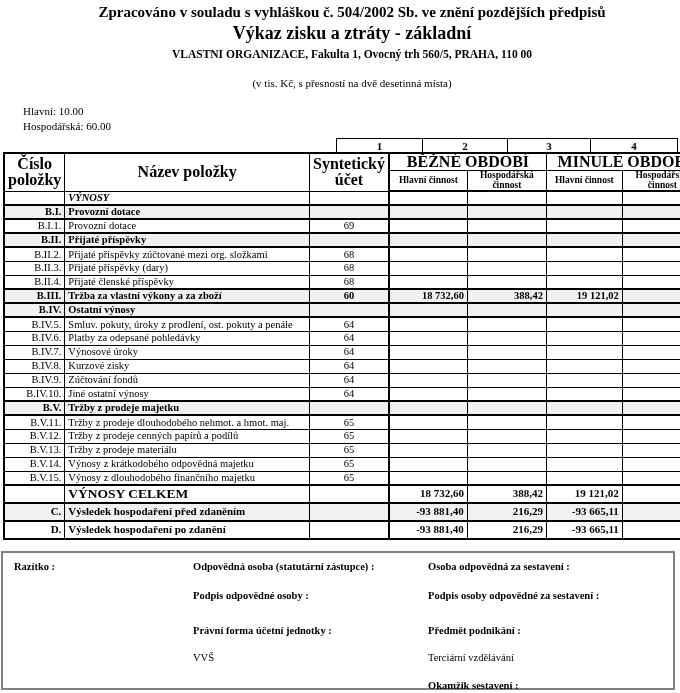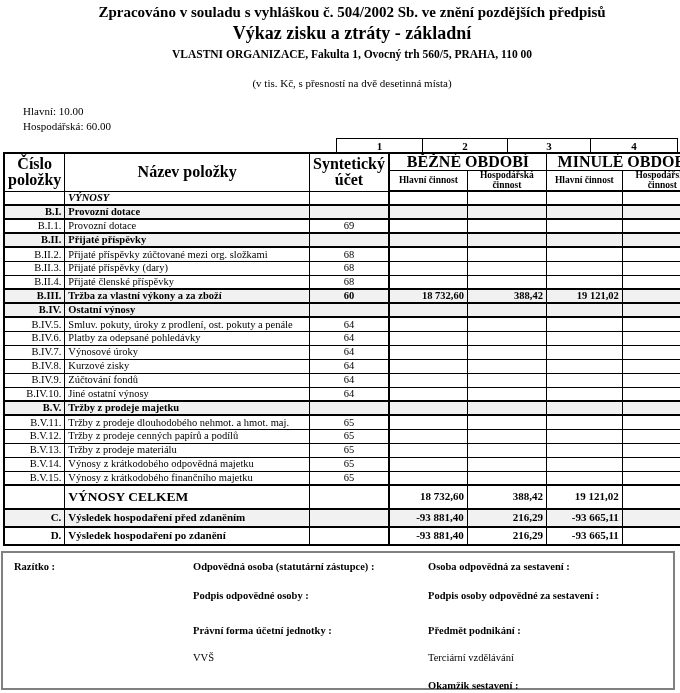--- a/index.html
+++ b/index.html
@@ -37,21 +37,21 @@
   .tbl .hdr-group td{height:13px;font-size:16px;border-bottom-width:1px;}
   .tbl .hdr-sub td{height:17px;font-size:9.5px;border-bottom-width:2px;}
   td.v-split{vertical-align:middle;font-size:10.5px;}
   .c-num{text-align:right;padding-right:2px;}
   .c-name{text-align:left;padding-left:2px;}
   .c-acct{text-align:center;}
   .c-val{text-align:right;padding-right:4px;}
 
   tr.group td{font-weight:bold;font-style:italic;}
   tr.section td{font-weight:bold;border-top:2px solid #000;border-bottom:2px solid #000;}
-  tr.total_main td{font-weight:bold;border-top:2px solid #000;border-bottom:2px solid #000;height:24px;font-size:11px;margin-top:48px;}
+  tr.total_main td{font-weight:bold;border-top:2px solid #000;border-bottom:2px solid #000;height:18px;font-size:11px;margin-top:48px;}
   tr.total_main td.c-name{font-size:13.5px;}
   tr.total td{font-weight:bold;border-top:2px solid #000;border-bottom:2px solid #000;height:18px;font-size:11px;}
   tr.shade td{background:#f1f1f1;}
   td.thickR{border-right-width:2px;}
 
   
   .sigbox{
     position:absolute;left:1px;top:551px;width:670px;height:135px;
     border:2px solid #808080;background:#fff;
   }
@@ -292,21 +292,21 @@
           <td class="c-num">B.V.14.</td>
           <td class="c-name">Výnosy z krátkodobého odpovědná majetku</td>
           <td class="c-acct thickR">65</td>
           <td class="c-val"></td>
           <td class="c-val"></td>
           <td class="c-val"></td>
           <td class="c-val"></td>
         </tr>
         <tr class="item">
           <td class="c-num">B.V.15.</td>
-          <td class="c-name">Výnosy z krátkodobého finančního majetku</td>
+          <td class="c-name">Výnosy z dlouhodobého finančního majetku</td>
           <td class="c-acct thickR">65</td>
           <td class="c-val"></td>
           <td class="c-val"></td>
           <td class="c-val"></td>
           <td class="c-val"></td>
         </tr>
         <tr class="total_main">
           <td class="c-num"></td>
           <td class="c-name">VÝNOSY CELKEM</td>
           <td class="c-acct thickR"></td>

